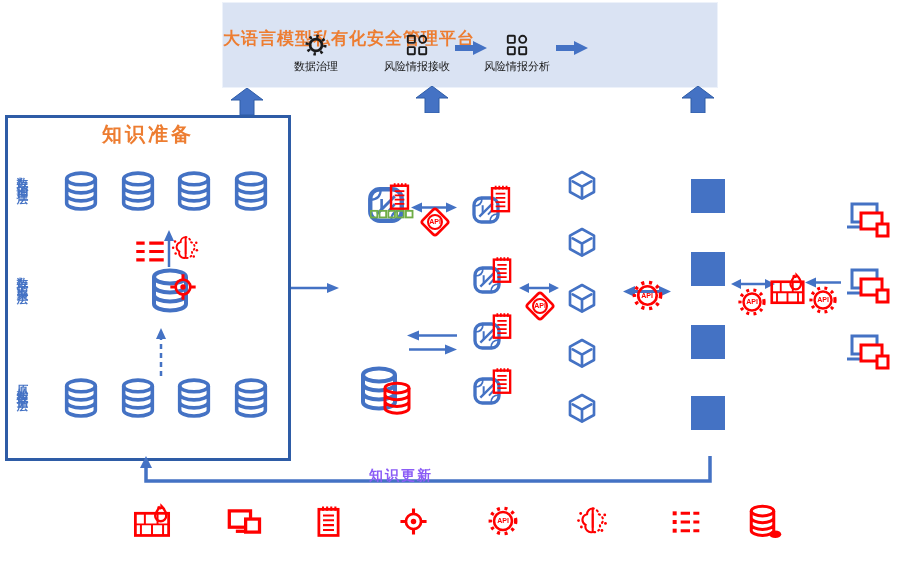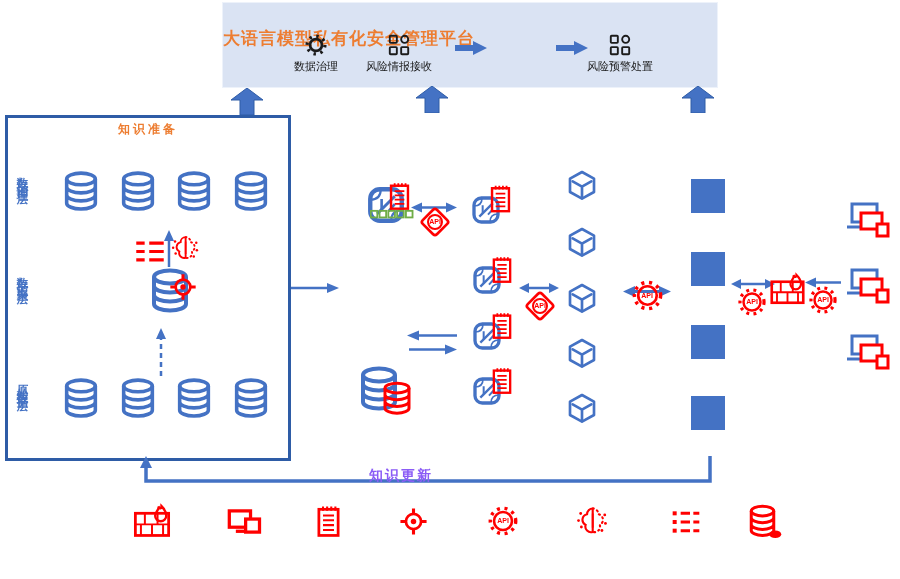--- a/index.html
+++ b/index.html
@@ -7,21 +7,21 @@
          font-family:"Liberation Sans",sans-serif;overflow:hidden;}
   .abs{position:absolute;}
   .topbox{position:absolute;left:222px;top:2px;width:496px;height:86px;
           background:#DAE3F3;border:1px solid #edf2fa;box-sizing:border-box;}
   .toptitle{position:absolute;left:0;top:6px;width:100%;text-align:left;
             color:#ED7D31;font-weight:bold;font-size:17px;letter-spacing:1px;margin-top:18px;}
   .step{position:absolute;display:flex;flex-direction:column;align-items:center;gap:1px;}
   .steplabel{font-size:11px;color:#161616;white-space:nowrap;}
   .panel{position:absolute;border:3px solid #2E5CA6;box-sizing:content-box;background:transparent;}
   .ptitle{position:absolute;left:0;top:3px;width:100%;text-align:center;
-          color:#ED7D31;font-weight:bold;font-size:12px;letter-spacing:3px;}
+          color:#ED7D31;font-weight:bold;font-size:20px;letter-spacing:3px;}
   .vlabel{position:absolute;writing-mode:vertical-rl;text-orientation:upright;
           color:#4472C4;font-size:11.5px;font-weight:bold;letter-spacing:4px;line-height:1;}
   .sq{position:absolute;width:34px;height:34px;background:#4472C4;}
   .api{position:absolute;width:24px;text-align:center;color:#FF0000;
        font-weight:bold;font-size:7px;line-height:8px;}
   .blue{color:#4472C4;}
   .red{color:#FF0000;}
   .black{color:#1b1b1b;}
   .upd{position:absolute;color:#8b5cf6;font-weight:bold;font-size:14px;letter-spacing:2px;}
   svg{display:block;}
@@ -172,38 +172,38 @@
 
   <div class="topbox">
     <div class="toptitle">大语言模型私有化安全管理平台</div>
   </div>
   <div class="step" style="left:277px;top:32px;width:78px">
     <svg width="26" height="26" viewBox="0 0 48 48" class="black">
         <use href="#sym-gear"></use>
       </svg>
     <span class="steplabel">数据治理</span>
   </div>
-  <div class="step" style="left:359px;top:32px;width:80px">
+  <div class="step" style="left:377px;top:32px;width:80px">
     <svg width="26" height="26" viewBox="0 0 48 48" class="black">
         <use href="#sym-grid"></use>
       </svg>
     <span class="steplabel">风险情报接收</span>
   </div>
   <svg class="abs" style="left:455px;top:41px" width="32" height="14">
       <polygon points="0,4 18,4 18,0 32,7 18,14 18,10 0,10" fill="#4472C4"></polygon>
     </svg>
-  <svg class="abs" style="left:556px;top:41px" width="32" height="14">
-      <polygon points="0,4 18,4 18,0 32,7 18,14 18,10 0,10" fill="#4472C4"></polygon>
-    </svg>
-  <div class="step" style="left:578px;top:32px;width:84px">
+  <div class="step" style="left:477px;top:32px;width:80px">
     <svg width="26" height="26" viewBox="0 0 48 48" class="black">
         <use href="#sym-grid"></use>
       </svg>
-    <span class="steplabel">风险预警处置</span>
+    <span class="steplabel">风险情报分析</span>
   </div>
+  <svg class="abs" style="left:556px;top:41px" width="32" height="14">
+      <polygon points="0,4 18,4 18,0 32,7 18,14 18,10 0,10" fill="#4472C4"></polygon>
+    </svg>
 
   <svg class="abs" style="left:231px;top:88px" width="32" height="27">
       <polygon points="16,0 32,12 23,12 23,27 9,27 9,12 0,12" fill="#4472C4" stroke="#2E5CA6" stroke-width="1"></polygon>
     </svg>
   <svg class="abs" style="left:416px;top:86px" width="32" height="27">
       <polygon points="16,0 32,12 23,12 23,27 9,27 9,12 0,12" fill="#4472C4" stroke="#2E5CA6" stroke-width="1"></polygon>
     </svg>
   <svg class="abs" style="left:682px;top:86px" width="32" height="27">
       <polygon points="16,0 32,12 23,12 23,27 9,27 9,12 0,12" fill="#4472C4" stroke="#2E5CA6" stroke-width="1"></polygon>
     </svg>

